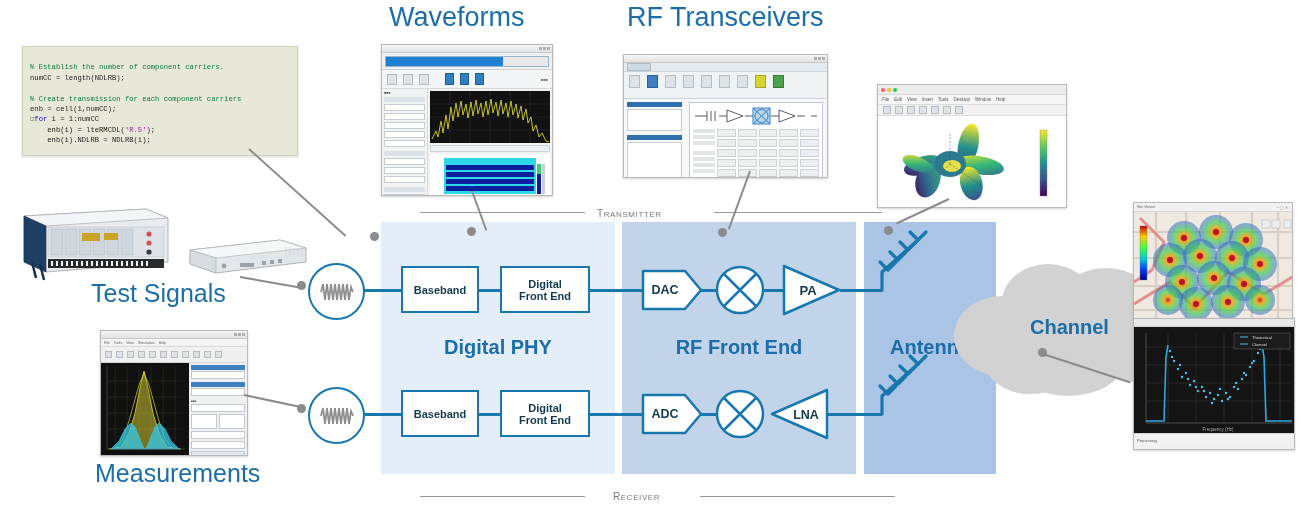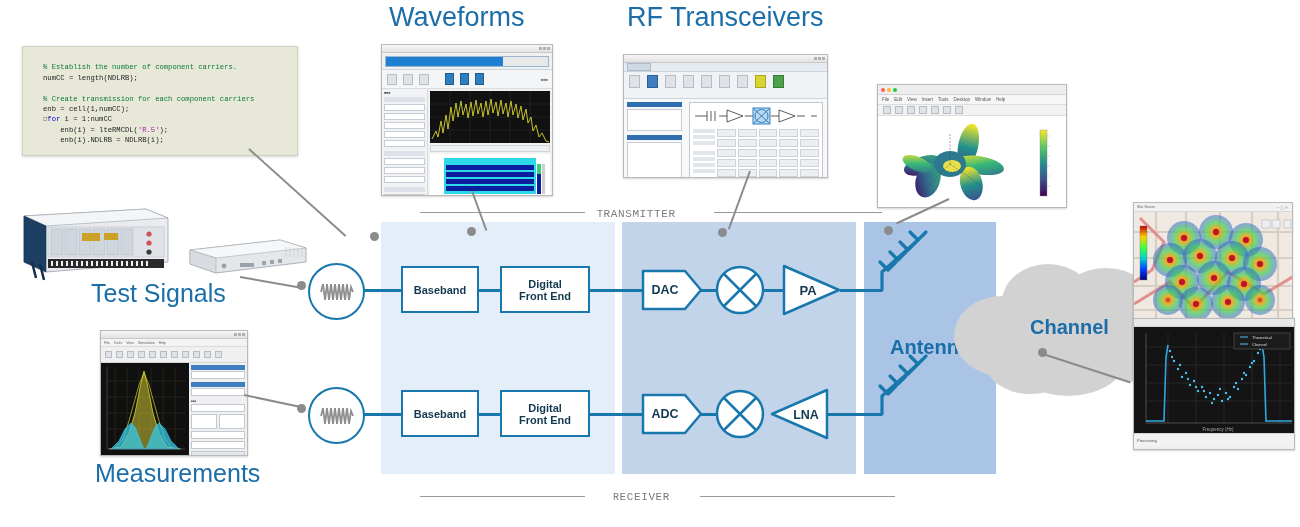--- a/index.html
+++ b/index.html
@@ -18,21 +18,21 @@
        overflow:hidden;box-shadow:0 1px 2px rgba(0,0,0,.18);}
   .win-tb{height:7px;background:linear-gradient(#f6f6f6,#e2e2e2);
           border-bottom:1px solid #c9c9c9;display:flex;align-items:center;
           justify-content:flex-end;gap:1px;padding-right:2px;}
   .win-dot{width:3px;height:3px;background:#b0b0b0;}
   .tiny-btn{display:inline-block;width:5px;height:5px;background:#dfe3e8;
             border:1px solid #b7bdc5;margin:1px;}
 
   
   .codebox{background:#e8e8d8;border:1px solid #cfcfc0;box-sizing:border-box;
-           padding:5px 20px;overflow:hidden;
+           padding:5px 7px;overflow:hidden;
            font-family:"Liberation Mono","DejaVu Sans Mono",monospace;
            font-size:7.2px;line-height:10.4px;color:#222;white-space:pre;
            box-shadow:0 1px 3px rgba(0,0,0,.16);}
   .cm{color:#0b7a3c;}
   .st{color:#a020a0;}
   .kw{color:#0000c0;}
   .fold{color:#777;}
 
   
   .panel{position:absolute;box-sizing:border-box;}
@@ -44,22 +44,22 @@
   .blk{position:absolute;box-sizing:border-box;border:2.5px solid #1878ad;
        background:#fff;color:#12394f;font-size:11px;font-weight:bold;
        display:flex;align-items:center;justify-content:center;text-align:center;
        line-height:12px;}
   .wire{position:absolute;background:#1878ad;height:2.5px;}
   .src-circle{position:absolute;border:2.5px solid #1878ad;border-radius:50%;
               background:#fff;display:flex;align-items:center;justify-content:center;}
 
   
   .rule{position:absolute;height:1px;background:#9a9a9a;}
-  .trx-label{position:absolute;color:#7a7a7a;font-size:16px;letter-spacing:.6px;
-             font-variant:small-caps;text-transform:lowercase;font-family:Liberation Mono, monospace;}
+  .trx-label{position:absolute;color:#7a7a7a;font-size:12px;letter-spacing:.6px;
+             font-variant:small-caps;text-transform:lowercase;}
   .trx-label::first-letter{font-size:14px;}
 
   
   .leader{position:absolute;transform-origin:0 50%;height:2px;background:#8b8b8b;}
   .leader-dot{position:absolute;width:9px;height:9px;border-radius:50%;
               background:#8b8b8b;}
   .cloud-txt{position:absolute;color:#1b6ea8;font-size:20px;font-weight:bold;}
 </style>
 </head>
 <body>
@@ -432,20 +432,22 @@
   <div class="trx-label" style="left:597px;top:204px;">Transmitter</div>
 
   <div class="rule" style="left:420px;top:496px;width:165px;"></div>
   <div class="rule" style="left:700px;top:496px;width:195px;"></div>
   <div class="trx-label" style="left:613px;top:487px;">Receiver</div>
 
   <div class="panel panel-phy" style="left:381px;top:222px;width:234px;height:252px;"></div>
   <div class="panel panel-rf" style="left:622px;top:222px;width:234px;height:252px;"></div>
   <div class="panel panel-ant" style="left:864px;top:222px;width:132px;height:252px;"></div>
 
+  <div class="panel-name" style="left:381px;top:336px;width:234px;">Digital PHY</div>
+  <div class="panel-name" style="left:622px;top:336px;width:234px;">RF Front End</div>
   <div class="panel-name" style="left:864px;top:336px;width:132px;">Antenna</div>
 
   <svg class="abs" style="left:940px;top:250px;" width="250" height="160" viewBox="0 0 250 160">
     <g fill="#d2d2d2">
       <ellipse cx="62" cy="86" rx="48" ry="40"></ellipse>
       <ellipse cx="108" cy="52" rx="46" ry="38"></ellipse>
       <ellipse cx="166" cy="58" rx="50" ry="40"></ellipse>
       <ellipse cx="196" cy="96" rx="44" ry="36"></ellipse>
       <ellipse cx="128" cy="104" rx="60" ry="42"></ellipse>
       <ellipse cx="90" cy="110" rx="46" ry="34"></ellipse>

